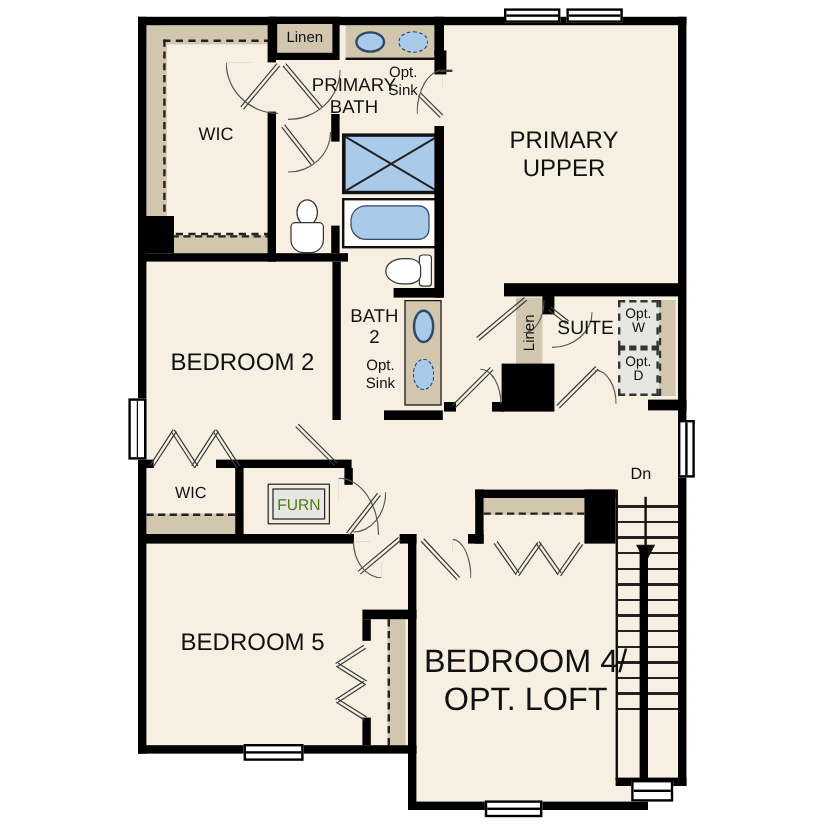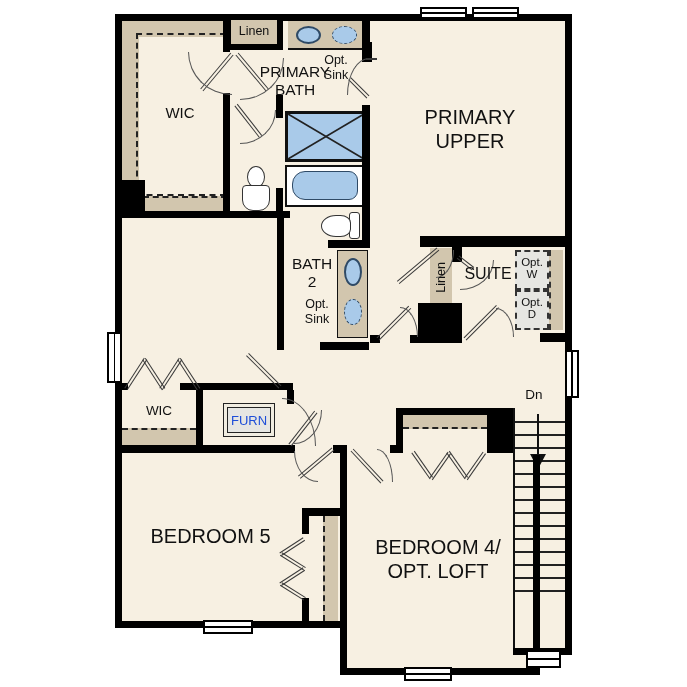--- a/index.html
+++ b/index.html
@@ -67,21 +67,21 @@
 
   <div class="graybox" style="left:515px;top:250px;width:34px;height:40px;font-size:11.5px;padding-top:4px;">
     <span>Opt.</span>
       <span>W</span>
   </div>
   <div class="graybox" style="left:515px;top:290px;width:34px;height:40px;font-size:11.5px;padding-top:4px;">
     <span>Opt.</span>
       <span>D</span>
   </div>
   <div class="abs" style="left:223px;top:403px;width:52px;height:34px;border:1.6px solid #222;background:#f0ece0;">
-    <div class="abs" style="left:3px;top:3px;right:3px;bottom:3px;border:1.4px solid #222;background:#e6e6e2;display:flex;align-items:center;justify-content:center;font-size:13px;color:#1d4ed8;">
+    <div class="abs" style="left:3px;top:3px;right:3px;bottom:3px;border:1.4px solid #222;background:#e6e6e2;display:flex;align-items:center;justify-content:center;font-size:13px;color:#4d7c0f;">
       <span>FURN</span>
     </div>
   </div>
 
   <div class="abs" style="left:515px;top:410px;width:50px;height:192px;background:repeating-linear-gradient(to bottom, transparent 0 11px, #222 11px 13px);"></div>
   <div class="thin" style="left:513px;top:408px;width:2px;height:242px;"></div>
   <div class="thin" style="left:537px;top:414px;width:2px;height:42px;"></div>
   <div class="abs" style="left:530px;top:454px;width:0;height:0;border-left:8px solid transparent;border-right:8px solid transparent;border-top:15px solid #111;"></div>
 
   <div class="wall" style="left:115px;top:14px;width:457px;height:7px;"></div>
@@ -182,20 +182,23 @@
       <span>BATH</span>
   </div>
   <div class="lbl" style="left:310px;top:53px;width:52px;font-size:12.5px;">
     <span>Opt.</span>
       <span>Sink</span>
   </div>
   <div class="lbl b" style="left:390px;top:106px;width:160px;font-size:20px;">
     <span>PRIMARY</span>
       <span>UPPER</span>
   </div>
+  <div class="lbl b" style="left:123px;top:291px;width:158px;font-size:20px;">
+    <span>BEDROOM 2</span>
+  </div>
   <div class="lbl b" style="left:284px;top:255px;width:56px;font-size:15.5px;">
     <span>BATH</span>
       <span>2</span>
   </div>
   <div class="lbl" style="left:291px;top:297px;width:52px;font-size:12.5px;">
     <span>Opt.</span>
       <span>Sink</span>
   </div>
   <div class="lbl b" style="left:458px;top:265px;width:60px;font-size:16px;">
     <span>SUITE</span>
@@ -205,21 +208,21 @@
   </div>
   <div class="lbl" style="left:414px;top:270px;width:54px;font-size:12.5px;transform:rotate(-90deg);">
     <span>Linen</span>
   </div>
   <div class="lbl" style="left:131px;top:403px;width:56px;font-size:13.5px;">
     <span>WIC</span>
   </div>
   <div class="lbl b" style="left:128px;top:525px;width:165px;font-size:20px;">
     <span>BEDROOM 5</span>
   </div>
-  <div class="lbl b" style="left:352px;top:536px;width:172px;font-size:20px;">
+  <div class="lbl b" style="left:352px;top:536px;width:172px;font-size:27px;">
     <span>BEDROOM 4/</span>
       <span>OPT. LOFT</span>
   </div>
   <div class="lbl" style="left:518px;top:387px;width:32px;font-size:13.5px;">
     <span>Dn</span>
   </div>
 
 </div>
 
 </body></html>

